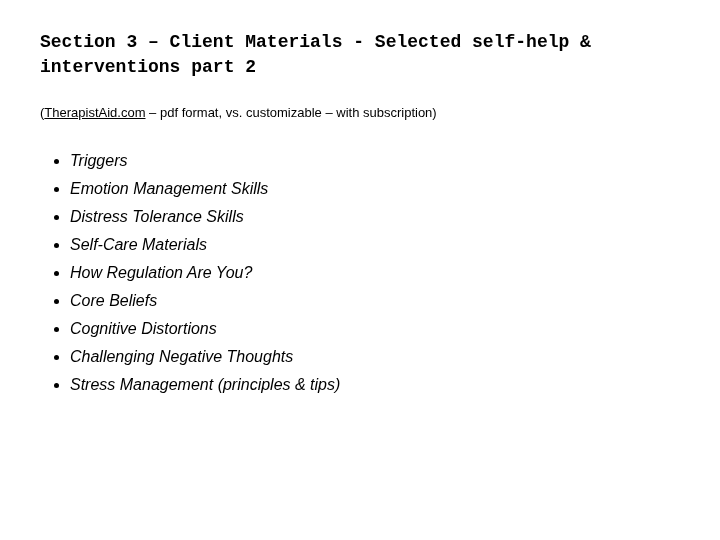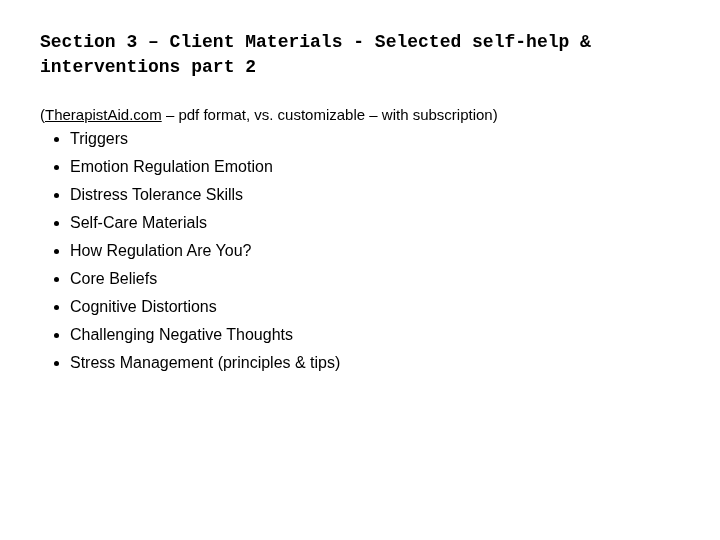--- a/index.html
+++ b/index.html
@@ -21,52 +21,54 @@
 
     .section-title {
       font-size: 18px;
       font-weight: bold;
       line-height: 1.4;
       margin-bottom: 24px;
       font-family: Liberation Mono, monospace;
     }
 
     .subtitle {
-      font-size: 15px;
+      font-size: 13px;
       line-height: 1.4;
+      margin-bottom: 24px;
     }
 
     .subtitle a {
       color: #000000;
       text-decoration: underline;
     }
 
     .bullet-list {
       list-style: disc;
       padding-left: 30px;
       line-height: 1.75;
     }
 
     .bullet-list li {
       font-size: 16px;
       color: #000000;
+      font-style: italic;
     }
   </style>
 </head>
 <body>
 
 <h1 class="section-title">Section 3 – Client Materials - Selected self-help &amp; interventions part 2</h1>
 
 <p class="subtitle">
   (<a href="#">TherapistAid.com</a><span> – pdf format, vs. customizable – with subscription)</span>
 </p>
 
 <ul class="bullet-list">
 <li>Triggers</li>
-    <li>Emotion Regulation Emotion</li>
+    <li>Emotion Management Skills</li>
     <li>Distress Tolerance Skills</li>
     <li>Self-Care Materials</li>
     <li>How Regulation Are You?</li>
     <li>Core Beliefs</li>
     <li>Cognitive Distortions</li>
     <li>Challenging Negative Thoughts</li>
     <li>Stress Management (principles &amp; tips)</li>
   </ul>
 
 </body></html>

